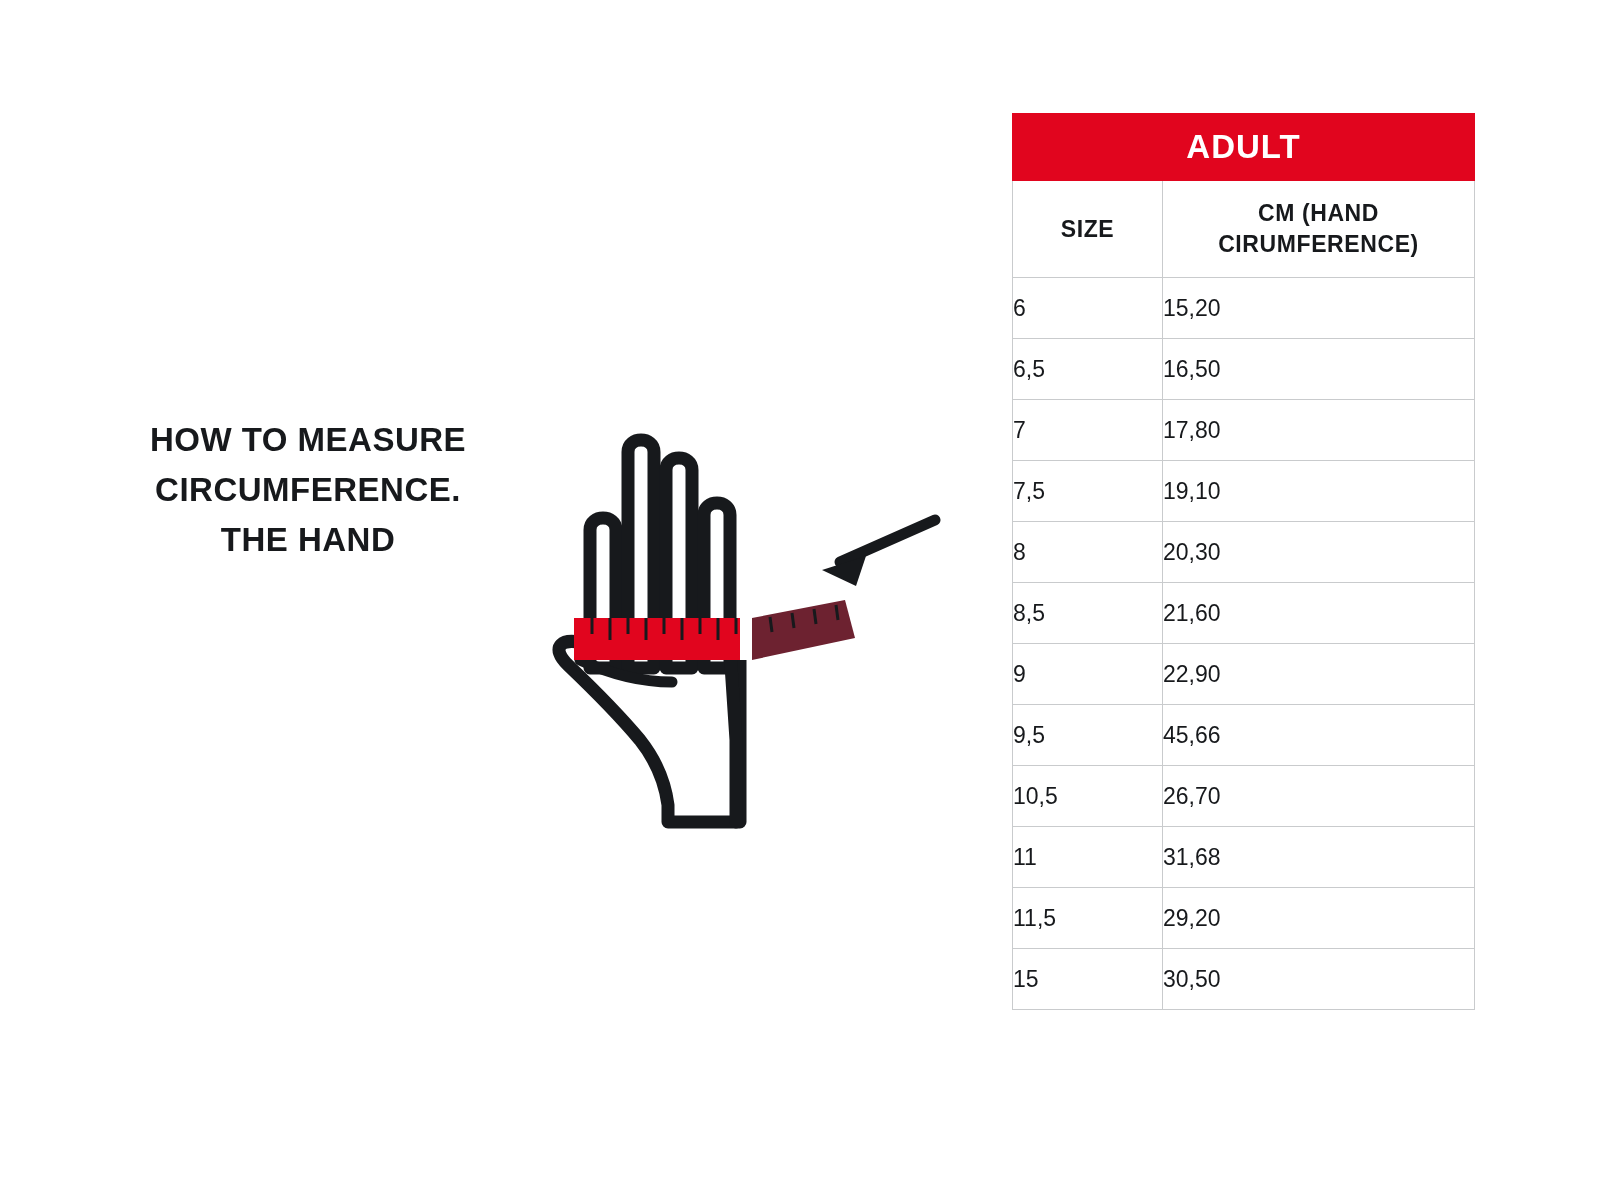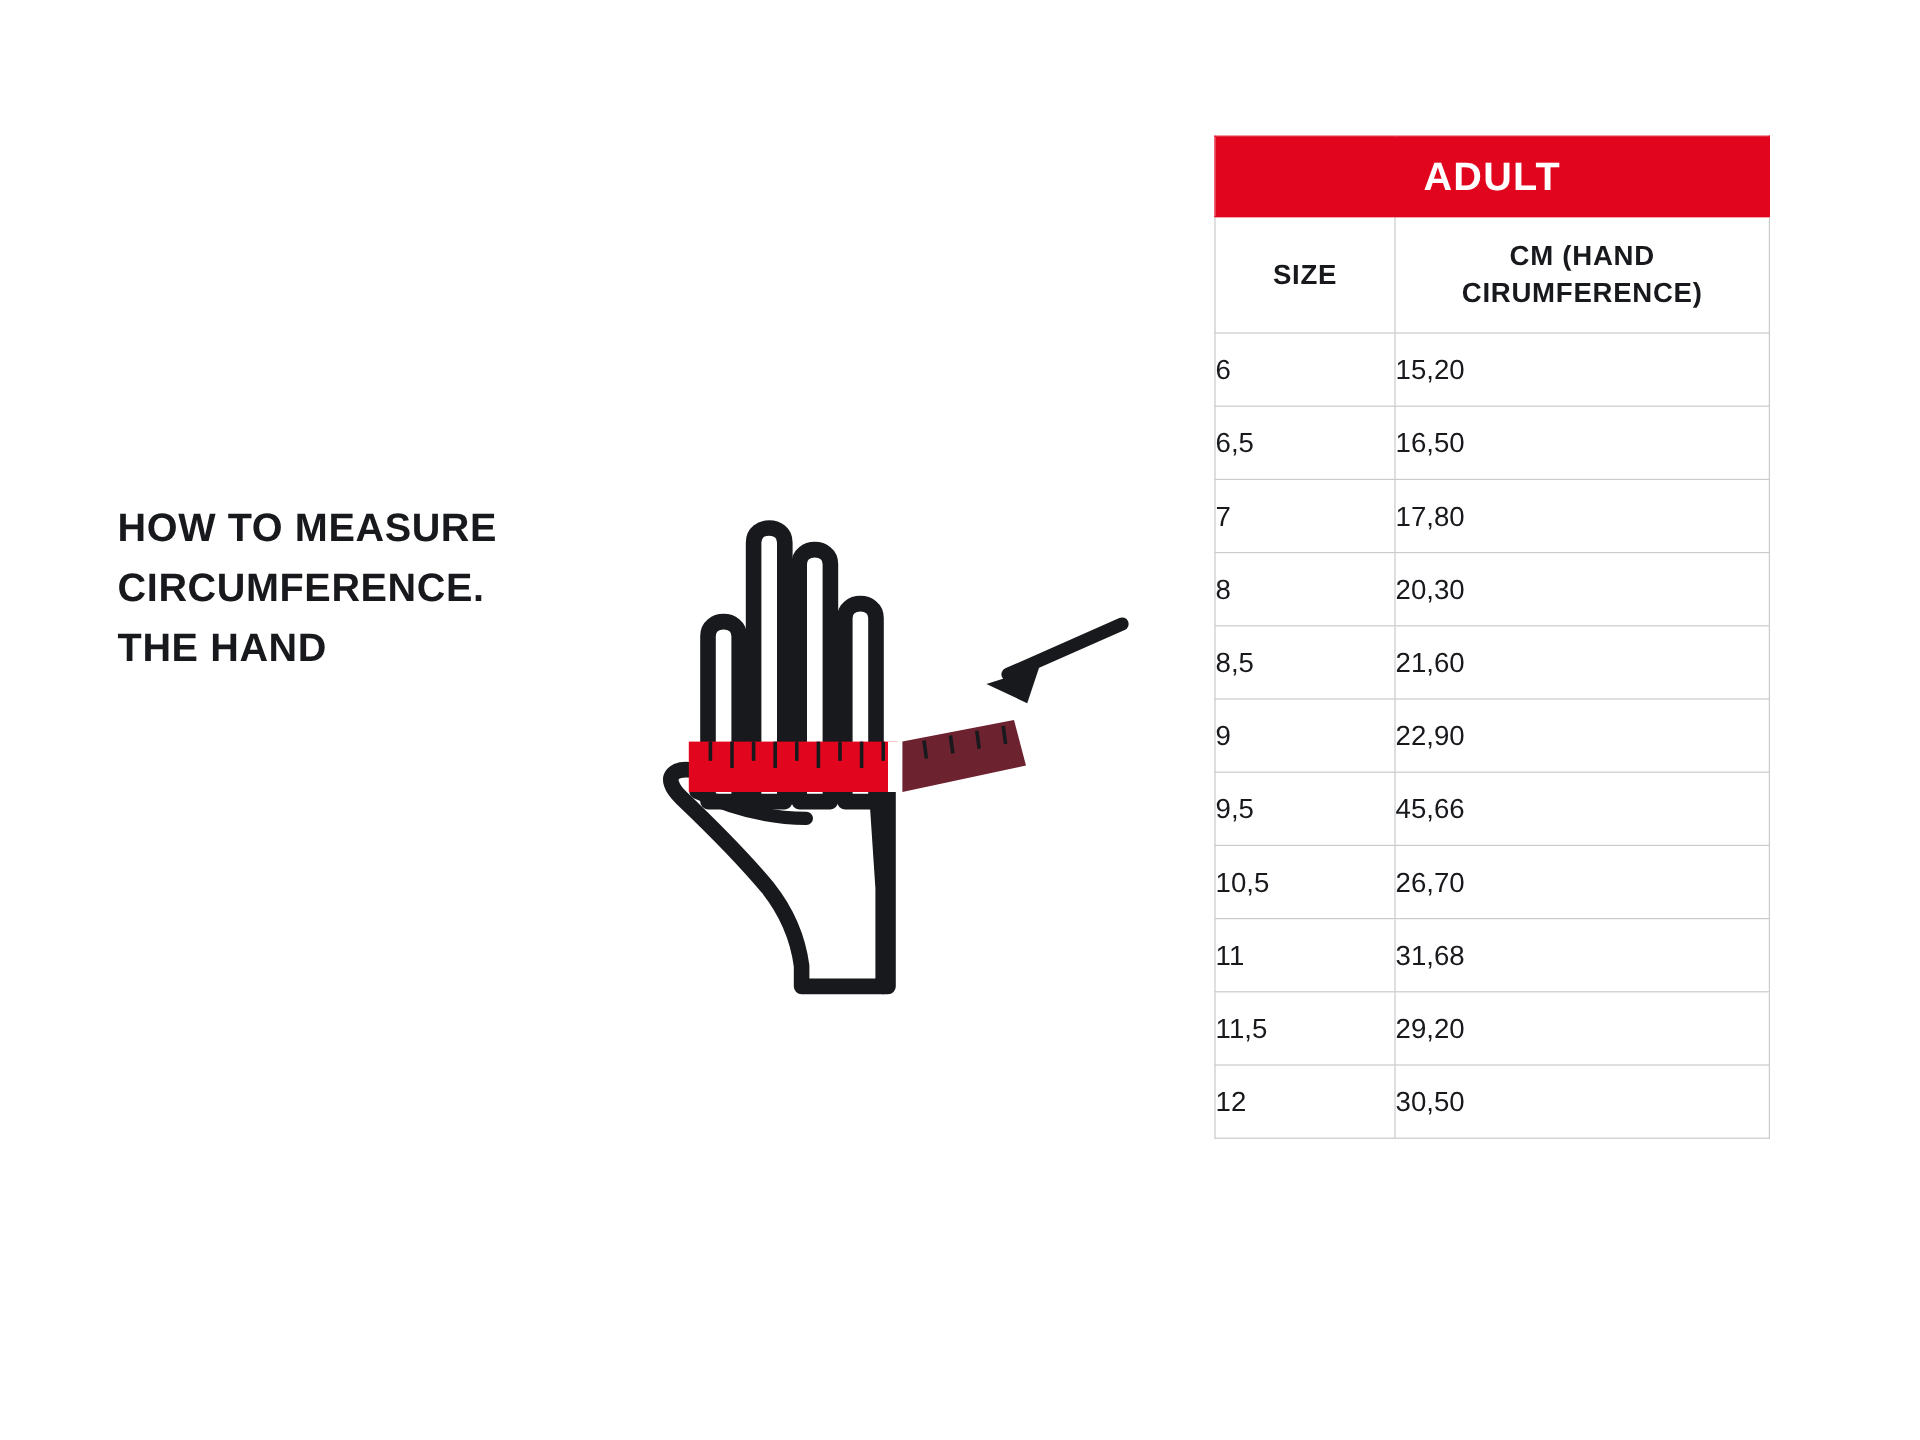--- a/index.html
+++ b/index.html
@@ -23,20 +23,21 @@
     top: 415px;
     width: 420px;
   }
   #instruction .line {
     font-size: 33px;
     font-weight: bold;
     letter-spacing: 0.5px;
     line-height: 50px;
     text-transform: uppercase;
     color: #17191c;
+    text-align: center;
   }
 
   
   #hand-illustration {
     position: absolute;
     left: 440px;
     top: 410px;
     width: 520px;
     height: 450px;
   }
@@ -169,20 +170,24 @@
     </tr>
     <tr>
       <td>6,5</td>
       <td>16,50</td>
     </tr>
     <tr>
       <td>7</td>
       <td>17,80</td>
     </tr>
     <tr>
+      <td>7,5</td>
+      <td>19,10</td>
+    </tr>
+    <tr>
       <td>8</td>
       <td>20,30</td>
     </tr>
     <tr>
       <td>8,5</td>
       <td>21,60</td>
     </tr>
     <tr>
       <td>9</td>
       <td>22,90</td>
@@ -197,17 +202,17 @@
     </tr>
     <tr>
       <td>11</td>
       <td>31,68</td>
     </tr>
     <tr>
       <td>11,5</td>
       <td>29,20</td>
     </tr>
     <tr>
-      <td>12</td>
+      <td>15</td>
       <td>30,50</td>
     </tr>
   </tbody>
 </table>
 
 </body></html>

